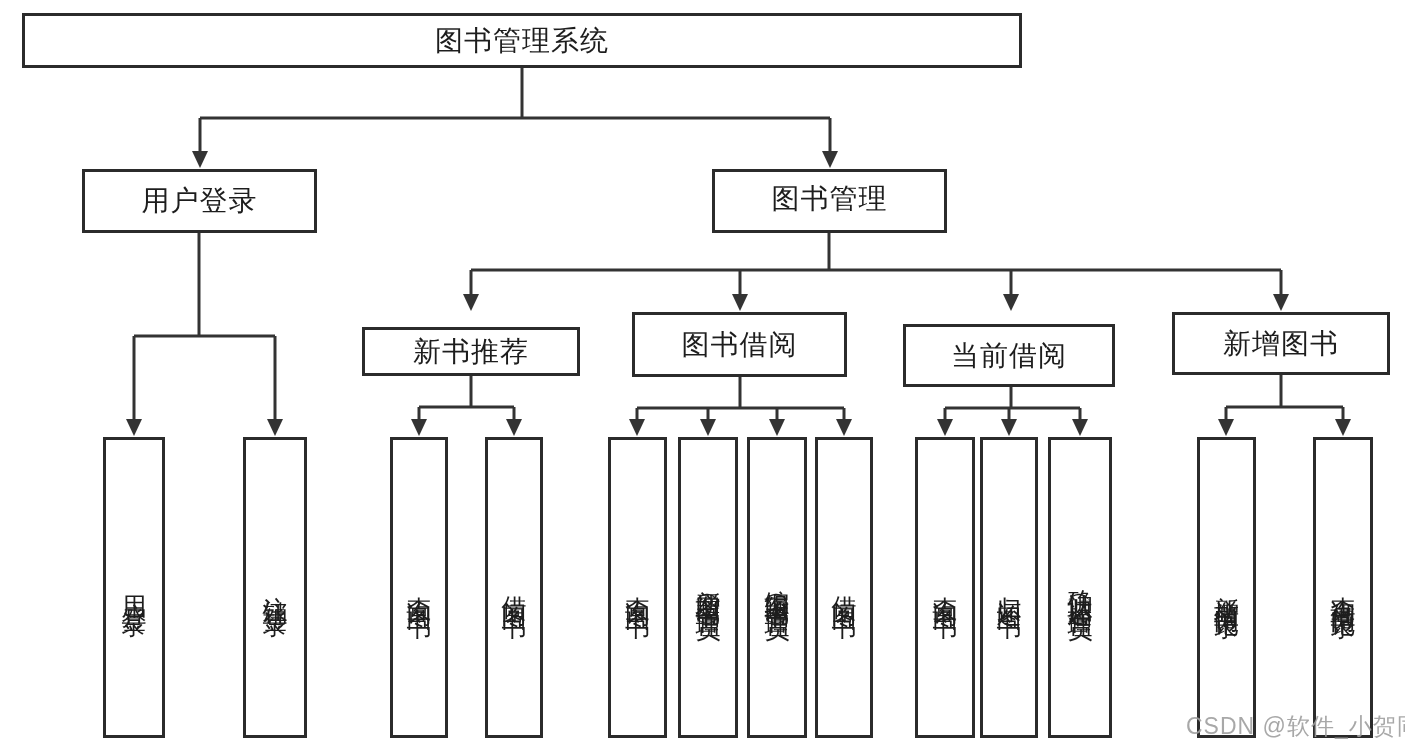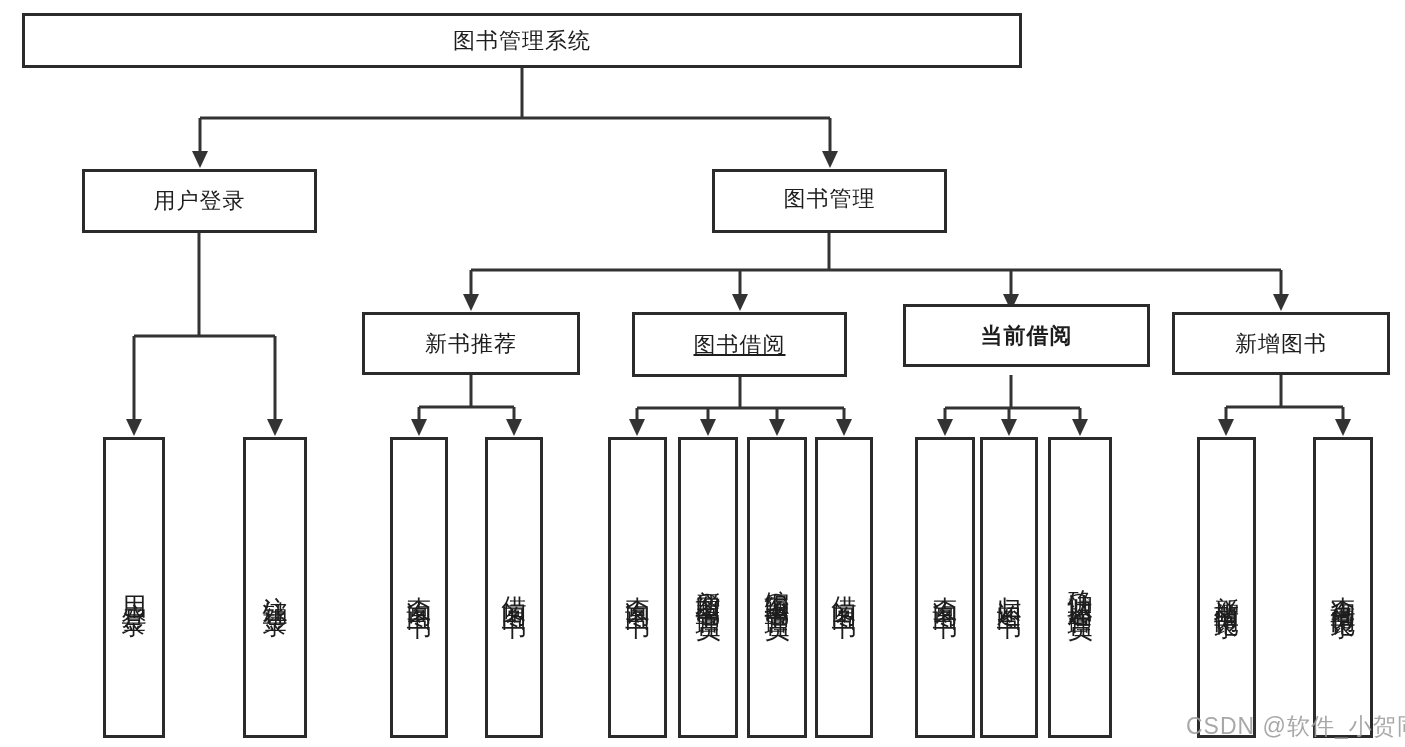--- a/index.html
+++ b/index.html
@@ -19,21 +19,21 @@
   }
   .node {
     position: absolute;
     box-sizing: border-box;
     background: #ffffff;
     border: 3px solid #2b2b2b;
     display: flex;
     align-items: center;
     justify-content: center;
     color: #1d1d1d;
-    font-size: 22px;
+    font-size: 28px;
     letter-spacing: 1px;
     text-align: center;
     line-height: 1;
   }
   .leaf {
     position: absolute;
     top: 437px;
     height: 301px;
     box-sizing: border-box;
     background: #ffffff;
@@ -128,23 +128,23 @@
     <polygon points="1218,419 1234,419 1226,436" stroke="none"></polygon>
     <path d="M1343 407 V422" fill="none"></path>
     <polygon points="1335,419 1351,419 1343,436" stroke="none"></polygon>
   </svg>
 
   <div class="node" style="left:22px; top:13px; width:1000px; height:55px;">图书管理系统</div>
 
   <div class="node" style="left:82px; top:169px; width:235px; height:64px;">用户登录</div>
   <div class="node" style="left:712px; top:169px; width:235px; height:64px;font-family:Liberation Mono, monospace;">图书管理</div>
 
-  <div class="node" style="left:362px; top:312px; width:218px; height:63px;">新书推荐</div>
-  <div class="node" style="left:632px; top:312px; width:215px; height:65px;text-decoration:underline;">图书借阅</div>
-  <div class="node" style="left:903px; top:304px; width:247px; height:63px;font-weight:bold;">当前借阅</div>
+  <div class="node" style="left:362px; top:327px; width:218px; height:49px;">新书推荐</div>
+  <div class="node" style="left:632px; top:312px; width:215px; height:65px;">图书借阅</div>
+  <div class="node" style="left:903px; top:324px; width:212px; height:63px;">当前借阅</div>
   <div class="node" style="left:1172px; top:312px; width:218px; height:63px;">新增图书</div>
 
   <div class="leaf" style="left:103px; width:62px;">
     <span class="vtxt">用户登录</span>
   </div>
   <div class="leaf" style="left:243px; width:64px;">
     <span class="vtxt">注销登录</span>
   </div>
 
   <div class="leaf" style="left:390px; width:58px;">

